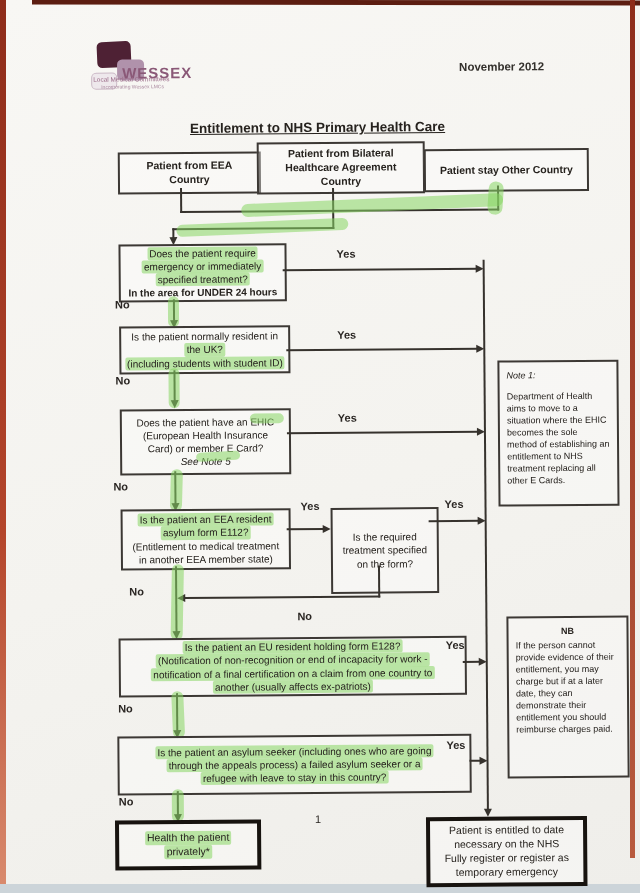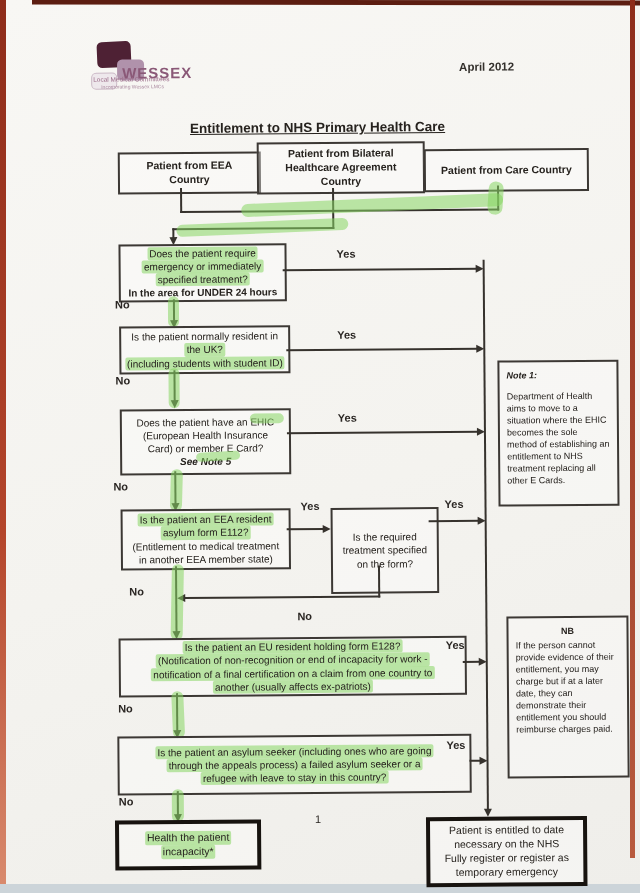--- a/index.html
+++ b/index.html
@@ -23,21 +23,21 @@
   .ln{position:absolute;background:#36322d;}
   .ar{position:absolute;width:0;height:0;border-top:4px solid transparent;border-bottom:4px solid transparent;border-left:8px solid #36322d;}
   .al{position:absolute;width:0;height:0;border-top:4px solid transparent;border-bottom:4px solid transparent;border-right:8px solid #36322d;}
   .ad{position:absolute;width:0;height:0;border-left:4px solid transparent;border-right:4px solid transparent;border-top:8px solid #36322d;}
   
   .lbl{position:absolute;font-weight:bold;font-size:11px;color:#2b2724;}
   
   .ghl{position:absolute;background:rgba(134,214,99,0.55);border-radius:7px;}
   .hl{background:rgba(134,214,99,0.55);border-radius:2px;padding:0 2px;}
   .b{font-weight:bold;}
-  .bi{font-weight:bold;font-style:italic;}
+  .bi{font-weight:normal;font-style:italic;}
   
   #title{position:absolute;left:0;right:0;top:120px;text-align:center;font-weight:bold;font-size:13.5px;}
   #title span{text-decoration:underline;}
   #date{position:absolute;left:462px;top:62px;font-size:11.5px;font-weight:bold;color:#33302c;}
   
   .lg{position:absolute;border-radius:5px;}
   #logo-org{position:absolute;left:125px;top:63px;font-size:15px;letter-spacing:1px;color:#8a5877;font-weight:bold;}
   #logo-sub{position:absolute;left:96px;top:74px;font-size:6.5px;color:#9b6b89;}
   #logo-tag{position:absolute;left:104px;top:82px;font-size:5px;color:#ab8aa0;}
   #pagenum{position:absolute;left:312px;top:813px;font-size:11px;}
@@ -56,31 +56,31 @@
 
     <div>
       <div class="lg" style="left:100px;top:40px;width:34px;height:26px;background:#4e2134;transform:rotate(-2deg);"></div>
       <div class="lg" style="left:120px;top:58px;width:27px;height:21px;background:#b092ab;"></div>
       <div class="lg" style="left:94px;top:71px;width:24px;height:15px;background:#eee8ec;border:1px solid #cbb9c6;"></div>
       <div id="logo-org">WESSEX</div>
       <div id="logo-sub">Local Medical Committees</div>
       <div id="logo-tag">Incorporating Wessex LMCs</div>
     </div>
 
-    <div id="date">April 2012</div>
+    <div id="date">November 2012</div>
     <div id="title"><span>Entitlement to NHS Primary Health Care</span></div>
 
     <div class="box topbox" style="left:120px;top:151px;width:127px;height:34px;">
         <span>Patient from EEA Country</span>
       </div>
     <div class="box topbox" style="left:259px;top:142px;width:152px;height:44px;">
         <span>Patient from Bilateral Healthcare Agreement Country</span>
       </div>
     <div class="box topbox" style="left:426px;top:150px;width:149px;height:35px;">
-        <span>Patient from Care Country</span>
+        <span>Patient stay Other Country</span>
       </div>
 
     <div class="ln" style="left:182px;top:187px;width:2px;height:25px;"></div>
     <div class="ln" style="left:182px;top:210px;width:319px;height:2px;"></div>
     <div class="ln" style="left:499px;top:187px;width:2px;height:25px;"></div>
     <div class="ln" style="left:334px;top:188px;width:2px;height:41px;"></div>
     <div class="ln" style="left:174px;top:227px;width:162px;height:2px;"></div>
     <div class="ln" style="left:174px;top:227px;width:2px;height:10px;"></div>
     <div class="ad" style="left:171px;top:236px;"></div>
 
@@ -192,21 +192,21 @@
     <span class="lbl" style="left:444px;top:740px;">Yes</span>
     <div class="ln" style="left:467px;top:761px;width:13px;height:2px;"></div>
     <div class="ar" style="left:477px;top:758px;"></div>
     <span class="lbl" style="left:116px;top:794px;">No</span>
     <div class="ln" style="left:174px;top:790px;width:2px;height:26px;"></div>
     <div class="ad" style="left:171px;top:813px;"></div>
     <div class="ghl" style="left:169px;top:788px;width:12px;height:33px;"></div>
 
     <div class="box thick" style="left:112px;top:819px;width:138px;height:42px;font-size:10.5px;">
       <span class="l hl">Health the patient</span>
-      <span class="l hl">incapacity*</span>
+      <span class="l hl">privately*</span>
     </div>
     <div id="pagenum">1</div>
     <div class="box thick" style="left:423px;top:818px;width:153px;height:62px;font-size:10.5px;">
       <span class="l">Patient is entitled to date</span>
       <span class="l">necessary on the NHS</span>
       <span class="l">Fully register or register as</span>
       <span class="l">temporary emergency</span>
     </div>
 
   </div>

